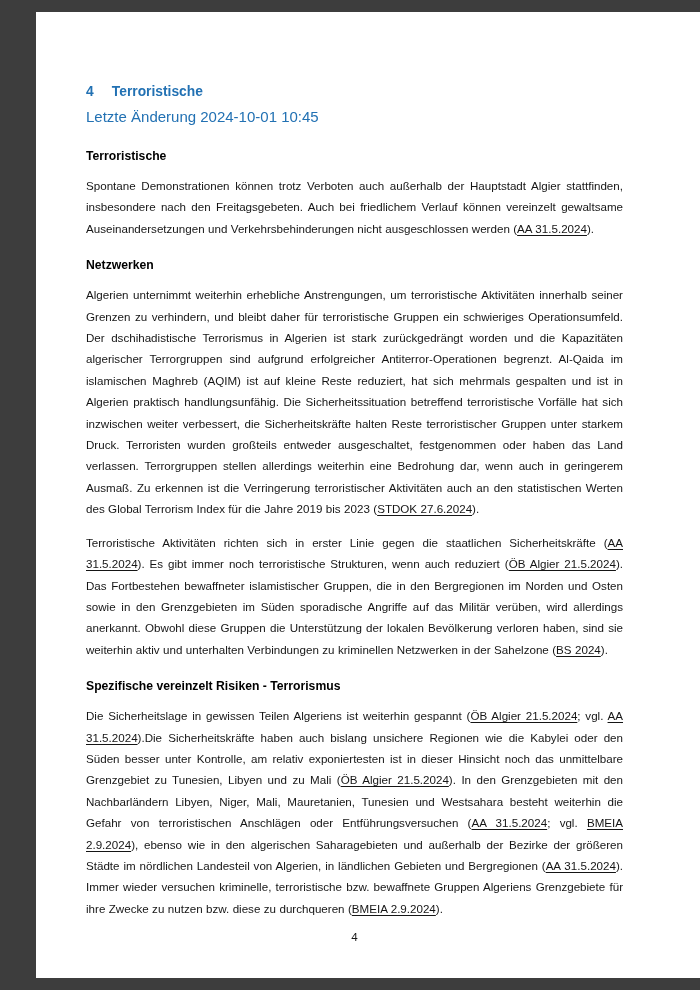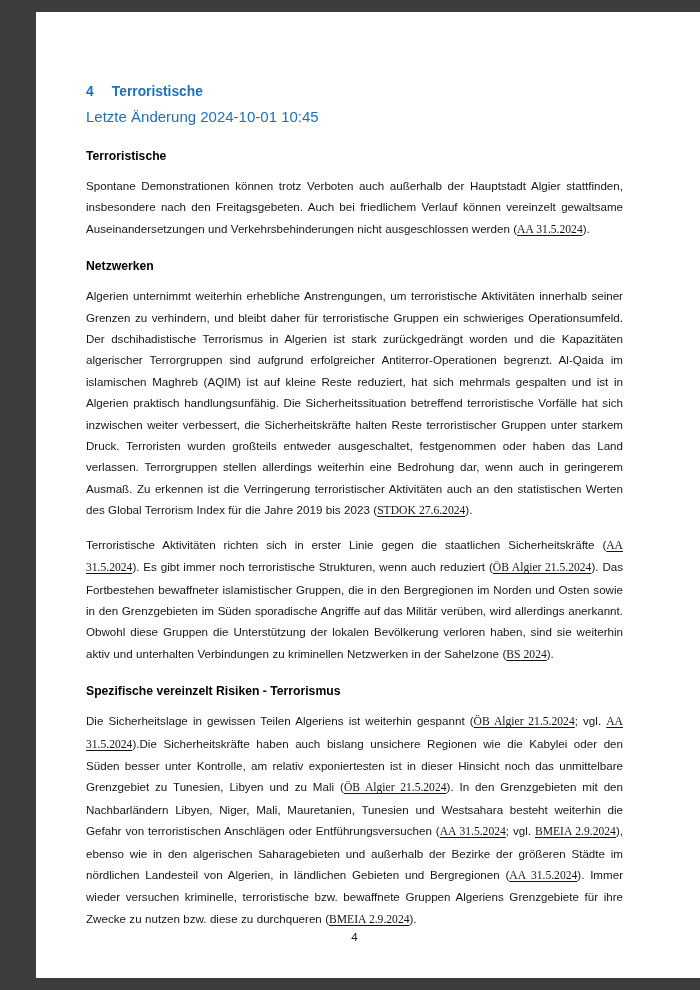--- a/index.html
+++ b/index.html
@@ -40,21 +40,20 @@
     font-size:11.6px;line-height:21.4px;
     margin:0 0 12px 0;
     text-align:justify;text-justify:inter-word;
     hyphens:auto;-webkit-hyphens:auto;
     word-spacing:0.2px;
   }
   .cite{
     text-decoration:underline;
     text-underline-offset:2px;
     cursor:pointer;
-    font-family:Liberation Serif, serif;
   }
   .page-number{
     position:absolute;
     left:50px;width:537px;
     top:918px;
     text-align:center;
     font-size:11.6px;color:var(--text);
   }
 </style>
 </head>

